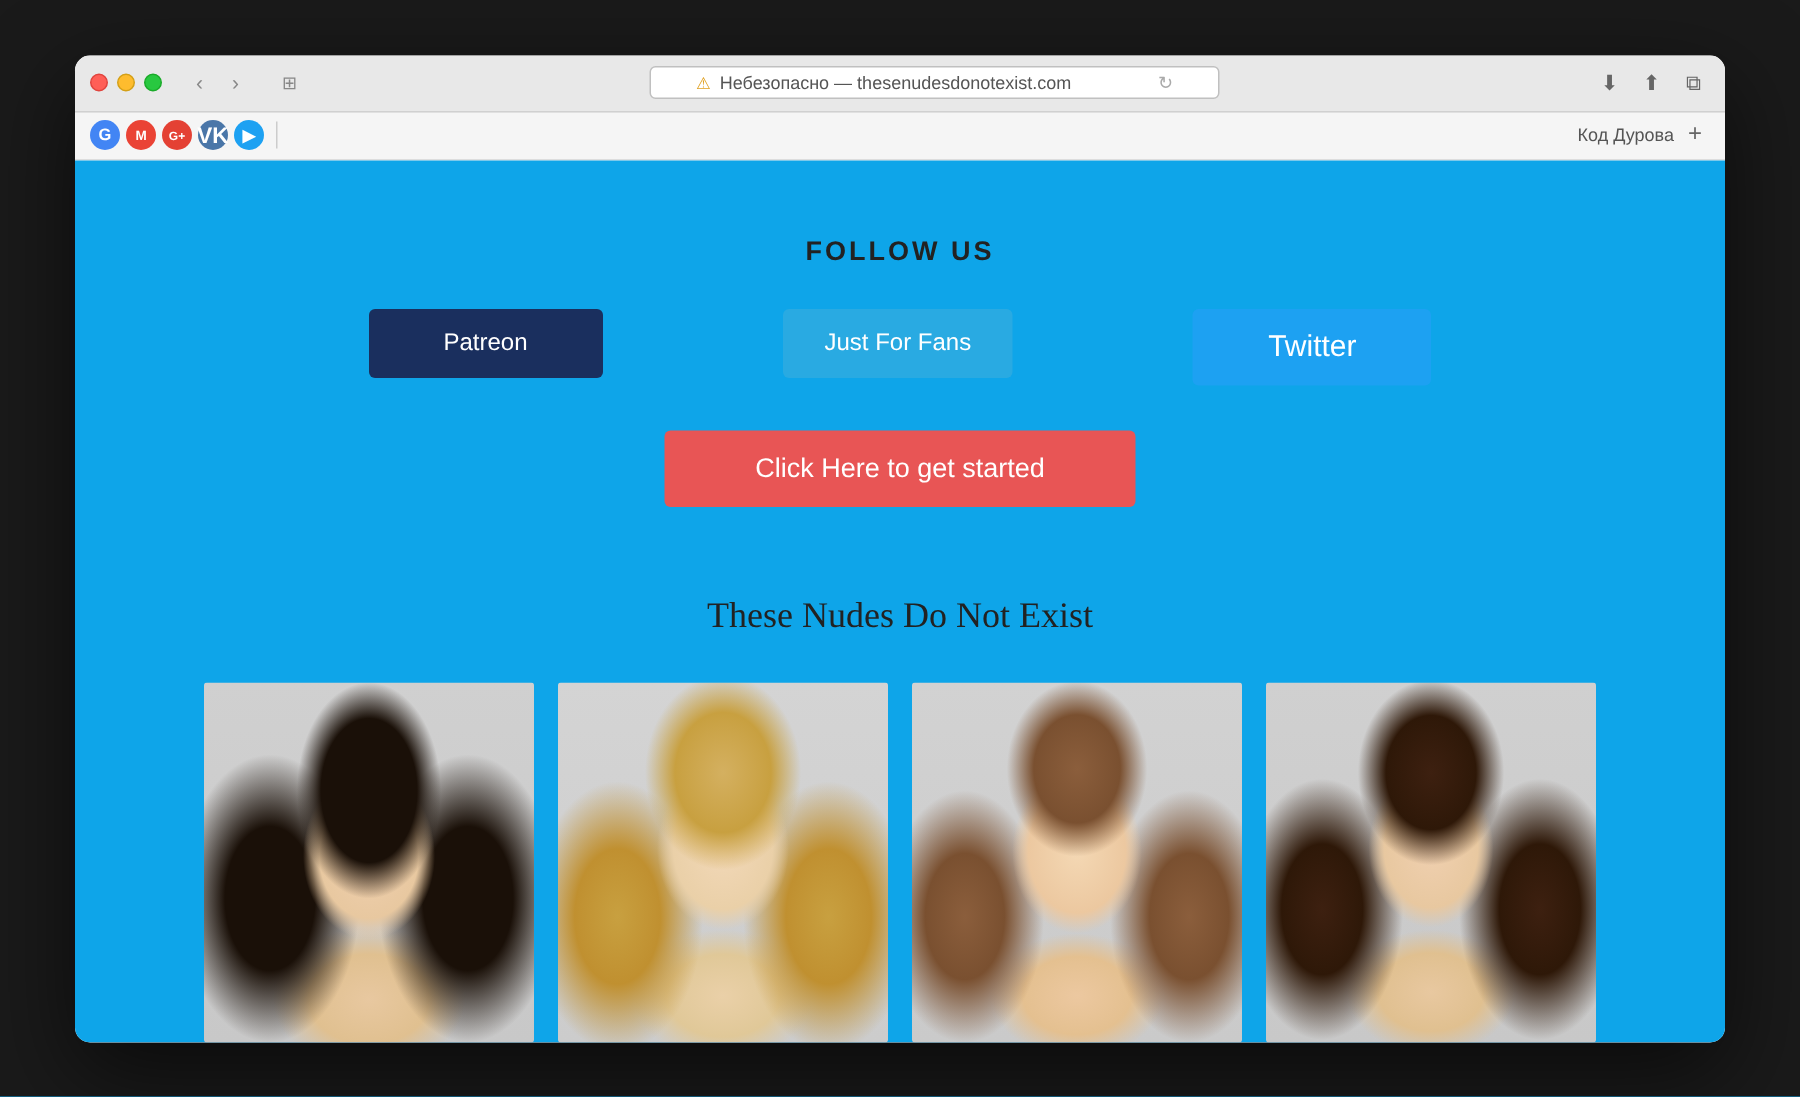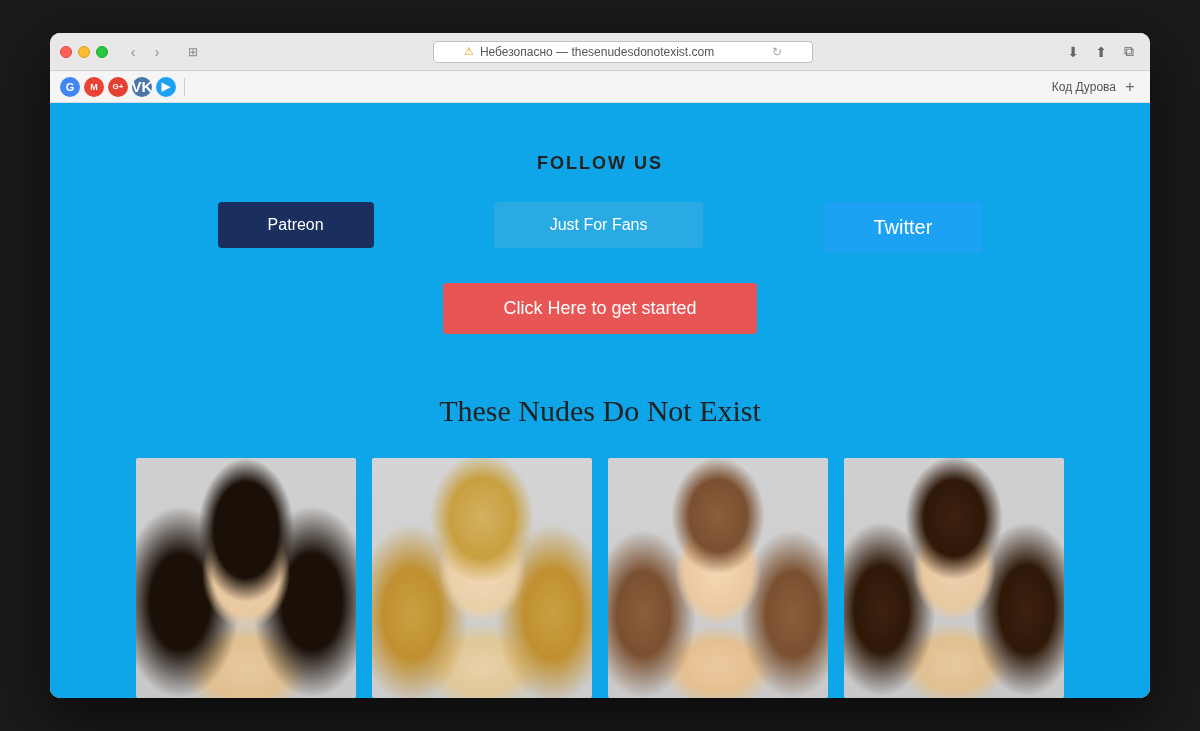--- a/index.html
+++ b/index.html
@@ -199,21 +199,21 @@
       font-weight: 500;
       border-radius: 4px;
       cursor: pointer;
       margin: 0 60px;
     }
 
     .btn-justforfans {
       background: #29aae2;
       color: white;
       border: none;
-      padding: 14px 56px;
+      padding: 14px 28px;
       font-size: 16px;
       font-weight: 500;
       border-radius: 4px;
       cursor: pointer;
       margin: 0 60px;
     }
 
     .btn-twitter {
       background: #1da1f2;
       color: white;
@@ -232,21 +232,21 @@
       border: none;
       padding: 15px 60px;
       font-size: 18px;
       font-weight: 500;
       border-radius: 4px;
       cursor: pointer;
     }
 
     .site-heading {
       text-align: center;
-      font-size: 30px;
+      font-size: 24px;
       font-weight: 400;
       color: #222;
       margin: 30px 0 30px;
       font-family: Georgia, 'Times New Roman', serif;
     }
 
     .images-row {
       display: flex;
       gap: 16px;
       justify-content: center;

